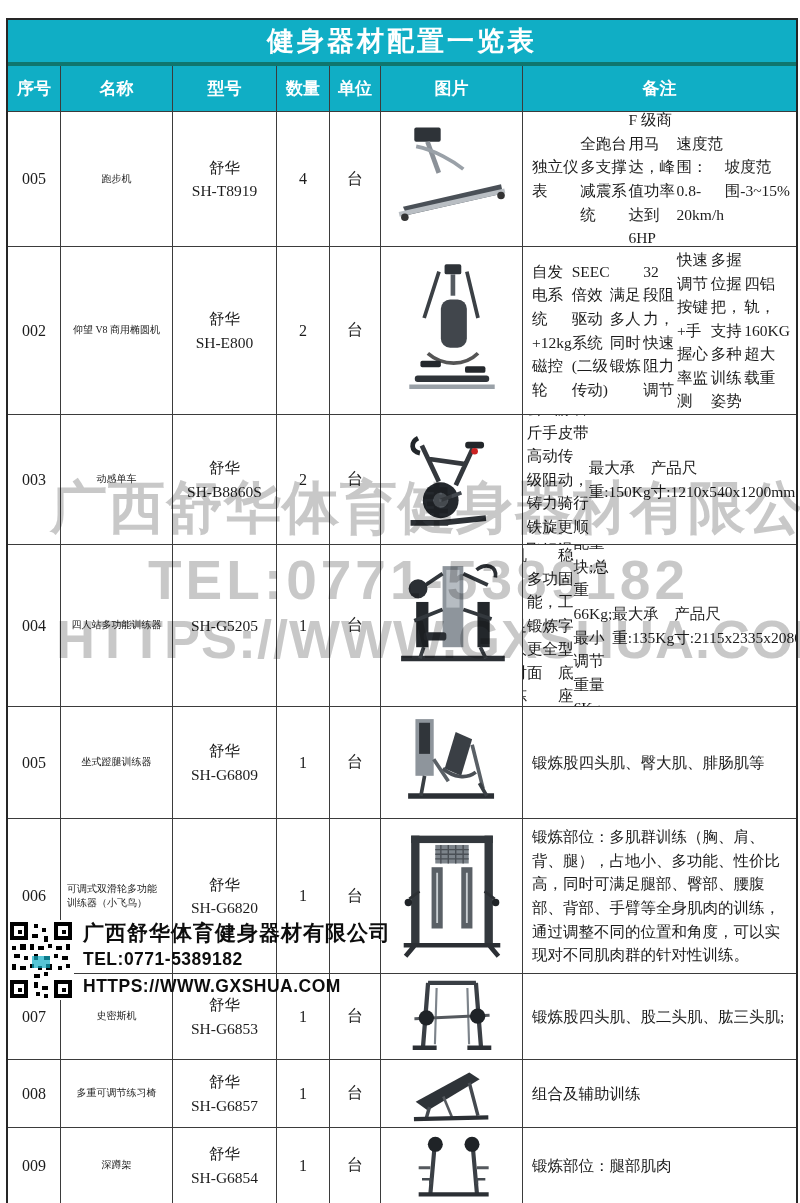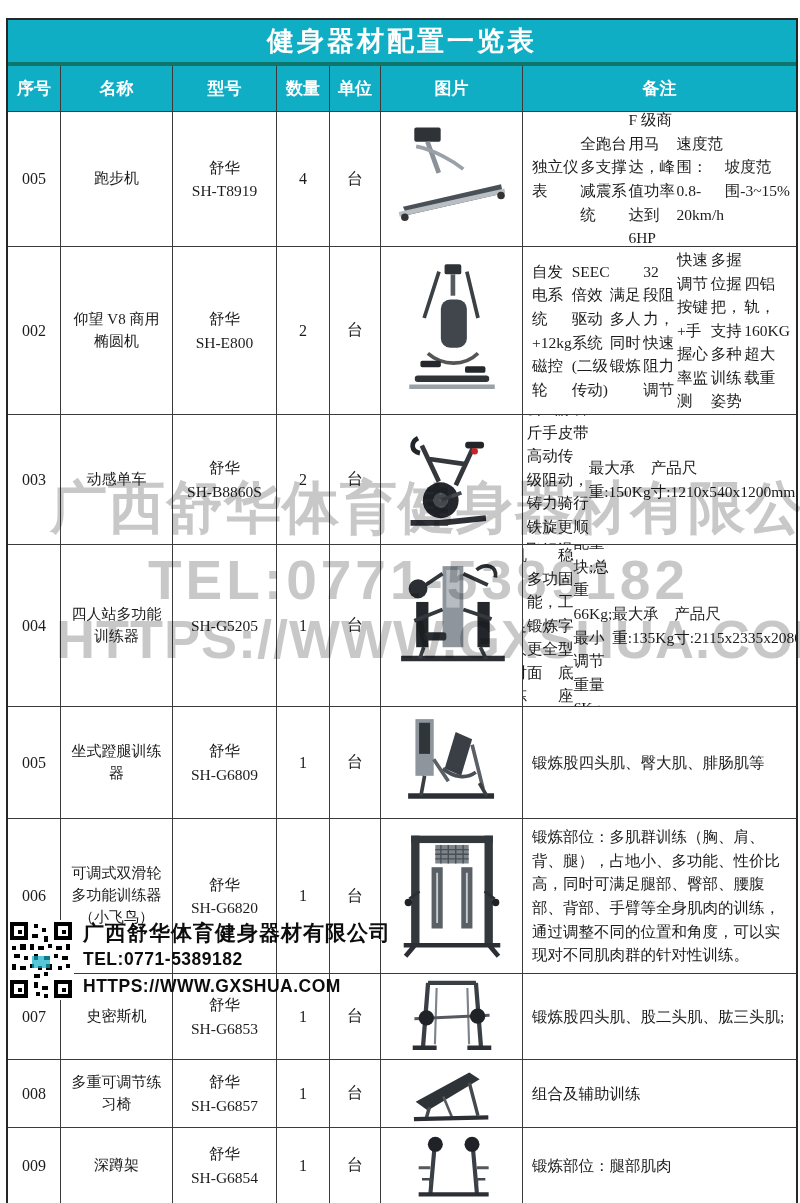--- a/index.html
+++ b/index.html
@@ -14,21 +14,21 @@
              font-family:"Liberation Sans","DejaVu Sans",sans-serif;
              font-weight:bold;font-size:27px;letter-spacing:3px;color:#fff;}
   .grid{display:grid;grid-template-columns:52px 112px 104px 53px 51px 142px 1fr;
         grid-template-rows:45px 135px 168px 130px 162px 112px 155px 86px 68px 76px;border-radius:27px;}
   .c{border-left:1px solid #3b3b3b;border-top:1px solid #3b3b3b;
      display:flex;align-items:center;justify-content:center;
      font-size:16px;overflow:hidden;}
   .c.first{border-left:none;}
   .c.h{border-top:none;background:var(--teal);color:#fff;
        font-family:"Liberation Sans","DejaVu Sans",sans-serif;font-weight:bold;font-size:17px;}
-  .c.name{padding:2px 6px;text-align:center;line-height:1.45;font-size:15px;}
+  .c.name{padding:2px 6px;line-height:1.45;font-size:10px;}
   .c.model{flex-direction:column;line-height:1.5;font-size:15.5px;}
   .c.notes{align-items:center;justify-content:center;
            padding:4px 6px 4px 9px;font-size:15.5px;line-height:1.52;text-align:left;}
   .c.notes .nl{width:100%;}
   .c.img{padding:2px;}
   .c.img svg{display:block;}
 
   
   .wm{position:absolute;z-index:5;pointer-events:none;white-space:nowrap;
       font-family:"Liberation Sans","DejaVu Sans",sans-serif;font-weight:bold;

